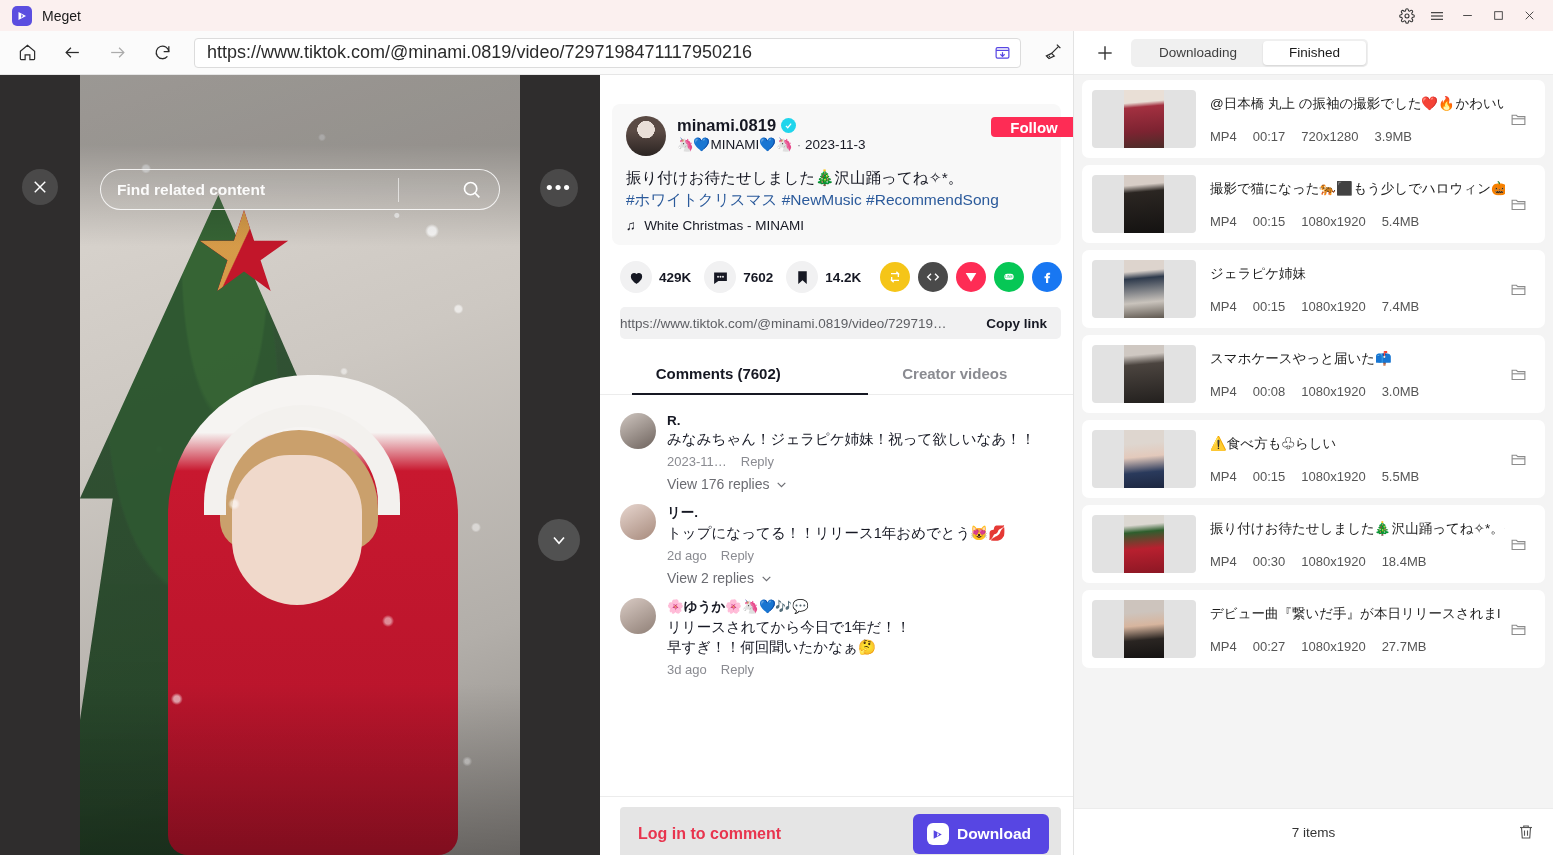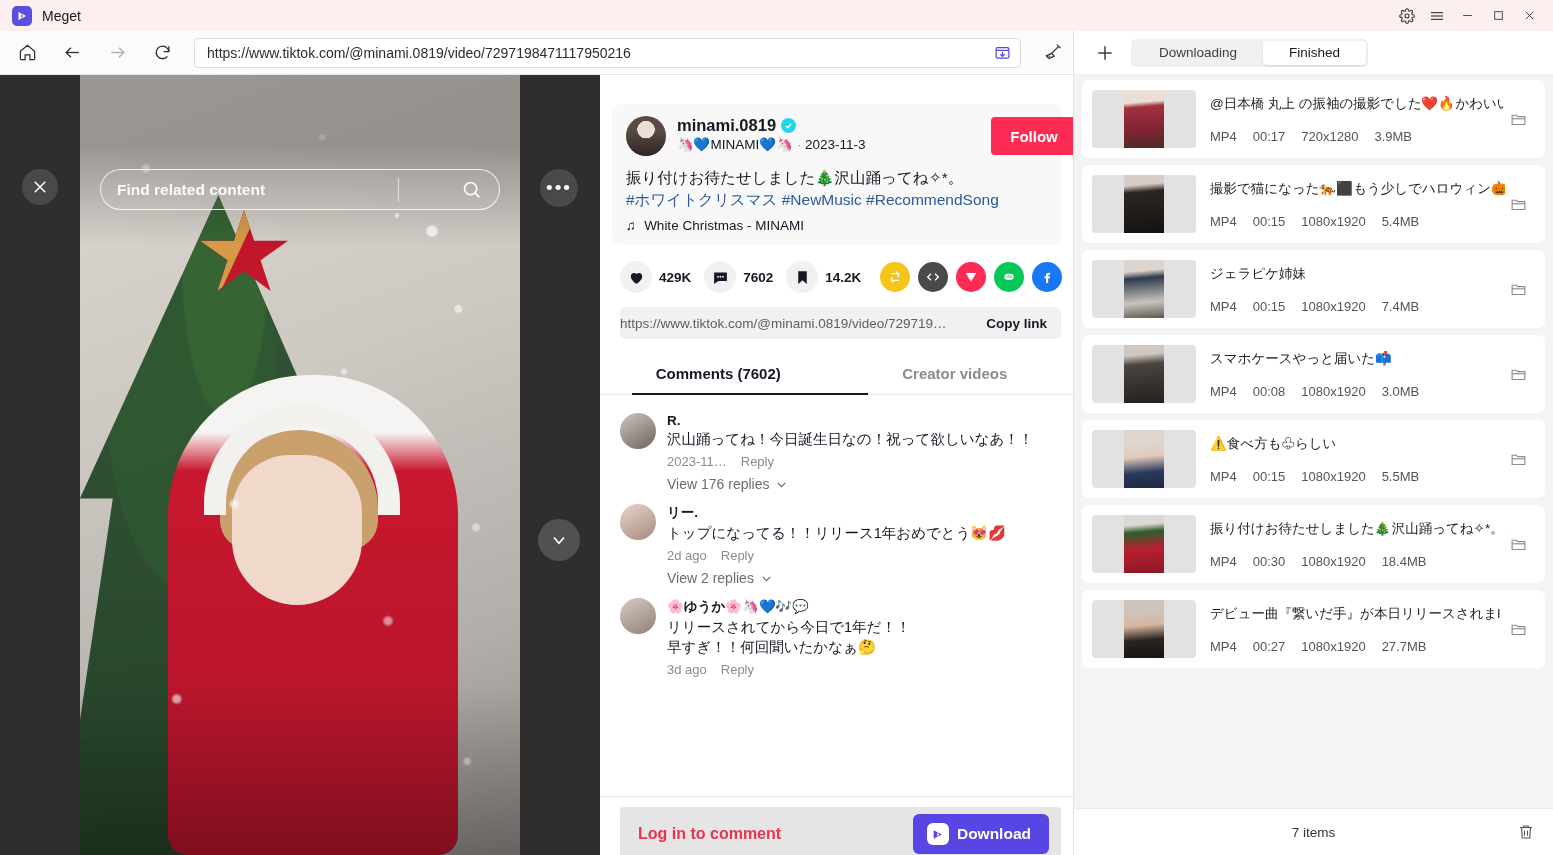--- a/index.html
+++ b/index.html
@@ -50,21 +50,21 @@
     border-radius: 4px;
   }
   .nav-ico svg { width: 19px; height:19px; }
   .nav-ico.dim { opacity: .38; }
   .urlbar {
     flex: 1; height: 30px; margin: 0 10px 0 14px;
     background:#fff; border:1px solid #dcdcdc; border-radius:4px;
     display:flex; align-items:center; padding: 0 6px 0 12px;
   }
   .urlbar .url-text {
-    flex:1; font-size: 14px; color:#2b2b2b; white-space:nowrap; overflow:hidden;
+    flex:1; font-size: 18px; color:#2b2b2b; white-space:nowrap; overflow:hidden;
   }
   .url-dl {
     width: 24px; height:24px; display:flex; align-items:center; justify-content:center;
   }
   .url-dl svg { width: 17px; height:17px; }
   .broom {
     width: 42px; height: 44px; display:flex; align-items:center; justify-content:center;
   }
   .broom svg { width: 21px; height:21px; }
 
@@ -207,21 +207,21 @@
     display:flex; align-items:center; gap:5px;
   }
   .verified {
     width:15px; height:15px; border-radius:50%; background:#20d5ec; flex:none;
     display:flex; align-items:center; justify-content:center;
   }
   .verified svg { width:9px; height:9px; }
   .ic-sub { font-size:13.5px; color:#161823; margin-top:1px; white-space:nowrap; }
   .ic-sub .dot { color:#8a8b91; }
   .follow-btn {
-    position:absolute; right:-16px; top:13px; width:86px; height:38px;
+    position:absolute; right:-16px; top:13px; width:86px; height:20px;
     background:#fe2c55; color:#fff; border:none; border-radius:4px;
     font-size:15px; font-weight:bold; font-family:inherit;
     display:flex; align-items:center; justify-content:center; overflow:hidden;
   }
   .ic-desc { margin-top:11px; font-size:15.5px; color:#161823; line-height:1.42; }
   .ic-tags { color:#2b5a9b; font-weight:500; }
   .ic-music { margin-top:7px; font-size:13.5px; color:#161823; display:flex; align-items:center; gap:8px;}
 
   .stats-row {
     display:flex; align-items:center; gap:13px; margin: 16px 0 0 20px;
@@ -594,21 +594,21 @@
       <div class="tab active">Comments (7602)</div>
       <div class="tab">Creator videos</div>
     </div>
 
     <div class="comments">
 
       <div class="cm">
         <div class="cm-av"></div>
         <div class="cm-body">
           <div class="cm-name">R.</div>
-          <div class="cm-text">沢山踊ってね！今日誕生日なの！祝って欲しいなあ！！</div>
+          <div class="cm-text">みなみちゃん！ジェラピケ姉妹！祝って欲しいなあ！！</div>
           <div class="cm-meta">
             <span>2023-11…</span>
             <span>Reply</span>
           </div>
         </div>
       </div>
       <div class="cm-replies">
         <span>View 176 replies</span>
         <svg viewBox="0 0 24 24" fill="none" stroke="#6b6c72" stroke-width="2.2">
             <polyline points="5,9 12,16 19,9"></polyline>

